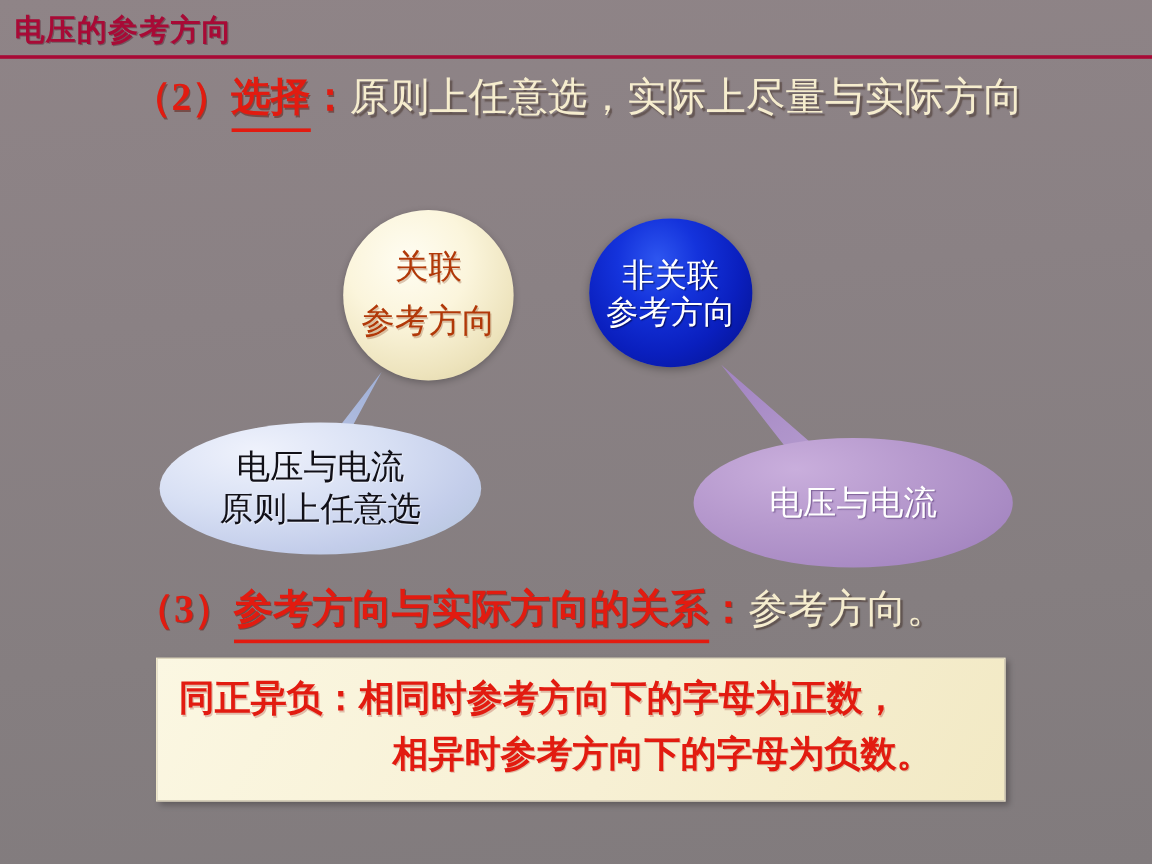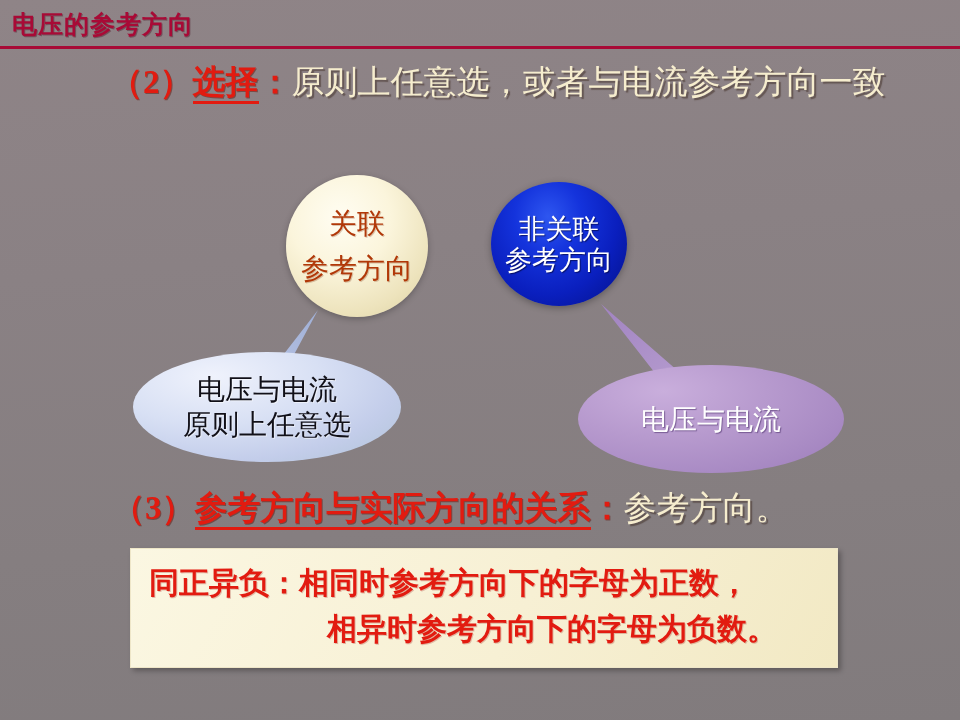--- a/index.html
+++ b/index.html
@@ -33,21 +33,21 @@
   }
   .cream{
     color:#F6EDCE;
     text-shadow:2px 2px 1px rgba(50,30,20,.45);
   }
   .redlbl{
     color:#E21B10;
     font-weight:bold;
     text-shadow:1px 1px 0 rgba(90,10,0,.45);
   }
-  .ul{ border-bottom:3px solid #E21B10; padding-bottom:1px; }
+  .ul{ border-bottom:3px solid #E21B10; padding-bottom:7px; }
 
   #line2{left:110px;top:62px;}
   #line2b{left:288px;top:108px;}
   #line3{left:112px;top:488px;}
 
   
   .circ{
     position:absolute;border-radius:50%;
     display:flex;flex-direction:column;align-items:center;justify-content:center;
     text-align:center;
@@ -113,21 +113,21 @@
 <body>
 
 <div id="slide">
 
   <div class="title-wrap">
     <div class="title-txt">电压的参考方向</div>
     <div class="title-rule"></div>
   </div>
 
   <div class="line" id="line2">
-    <span class="redlbl">（2）</span><span class="redlbl ul">选择</span><span class="redlbl">：</span><span class="cream">原则上任意选，或者与电流参考方向一致</span>
+    <span class="redlbl">（2）</span><span class="redlbl ul">选择</span><span class="redlbl">：</span><span class="cream">原则上任意选，实际上尽量与实际方向</span>
   </div>
 
 
   <svg id="tails" viewBox="0 0 960 720">
     <defs>
       <linearGradient id="tailBlue" x1="0" y1="1" x2="1" y2="0">
         <stop offset="0%" stop-color="#C6D0EA"></stop>
         <stop offset="55%" stop-color="#AFBCDF"></stop>
         <stop offset="100%" stop-color="#9FAFD6"></stop>
       </linearGradient>

